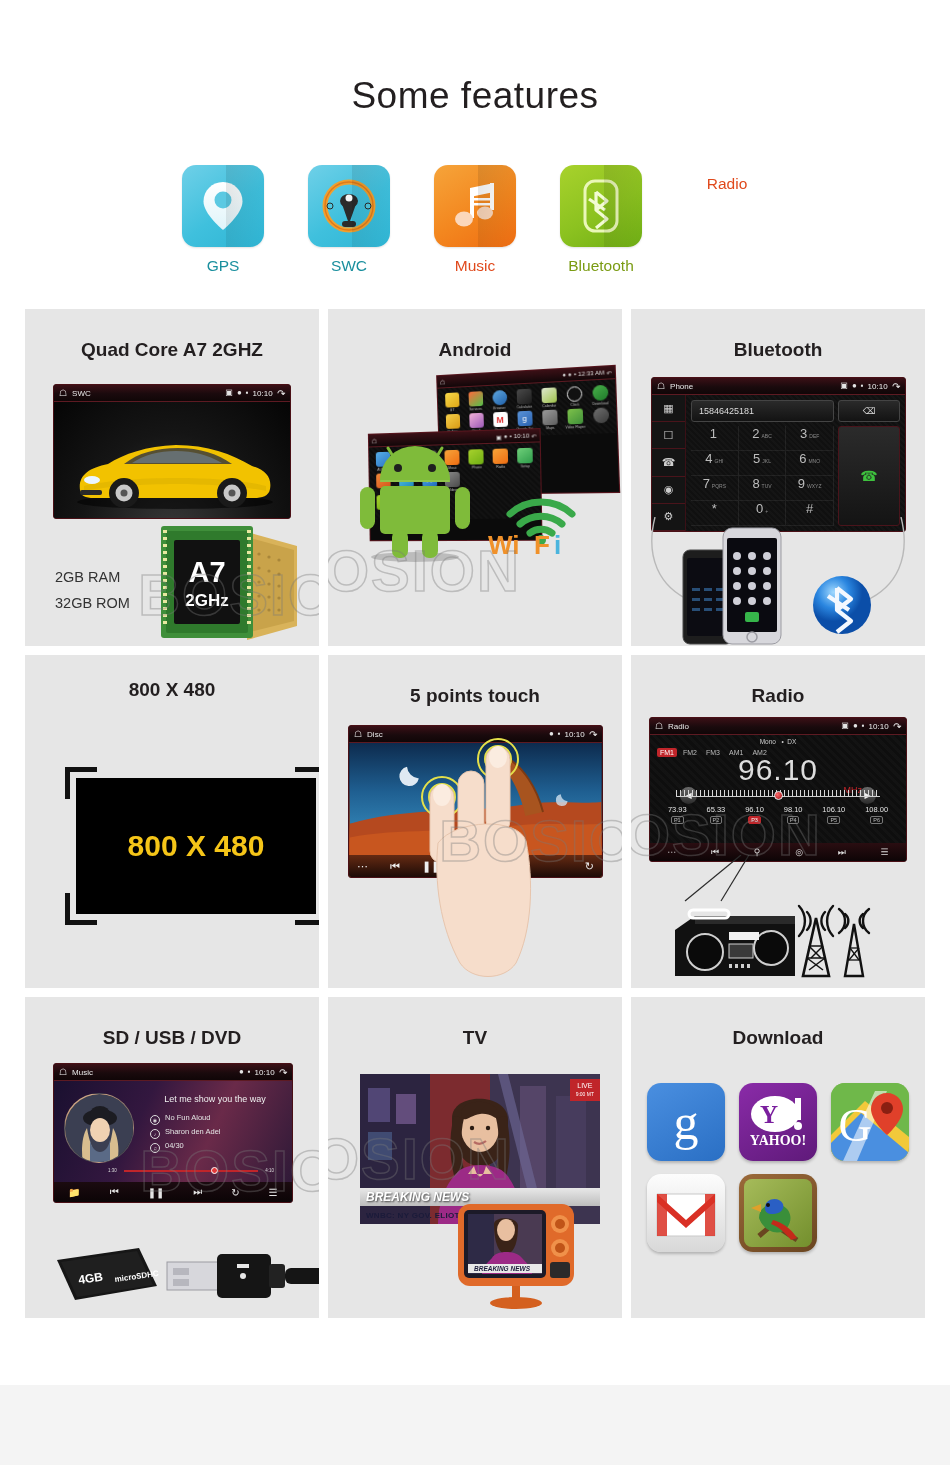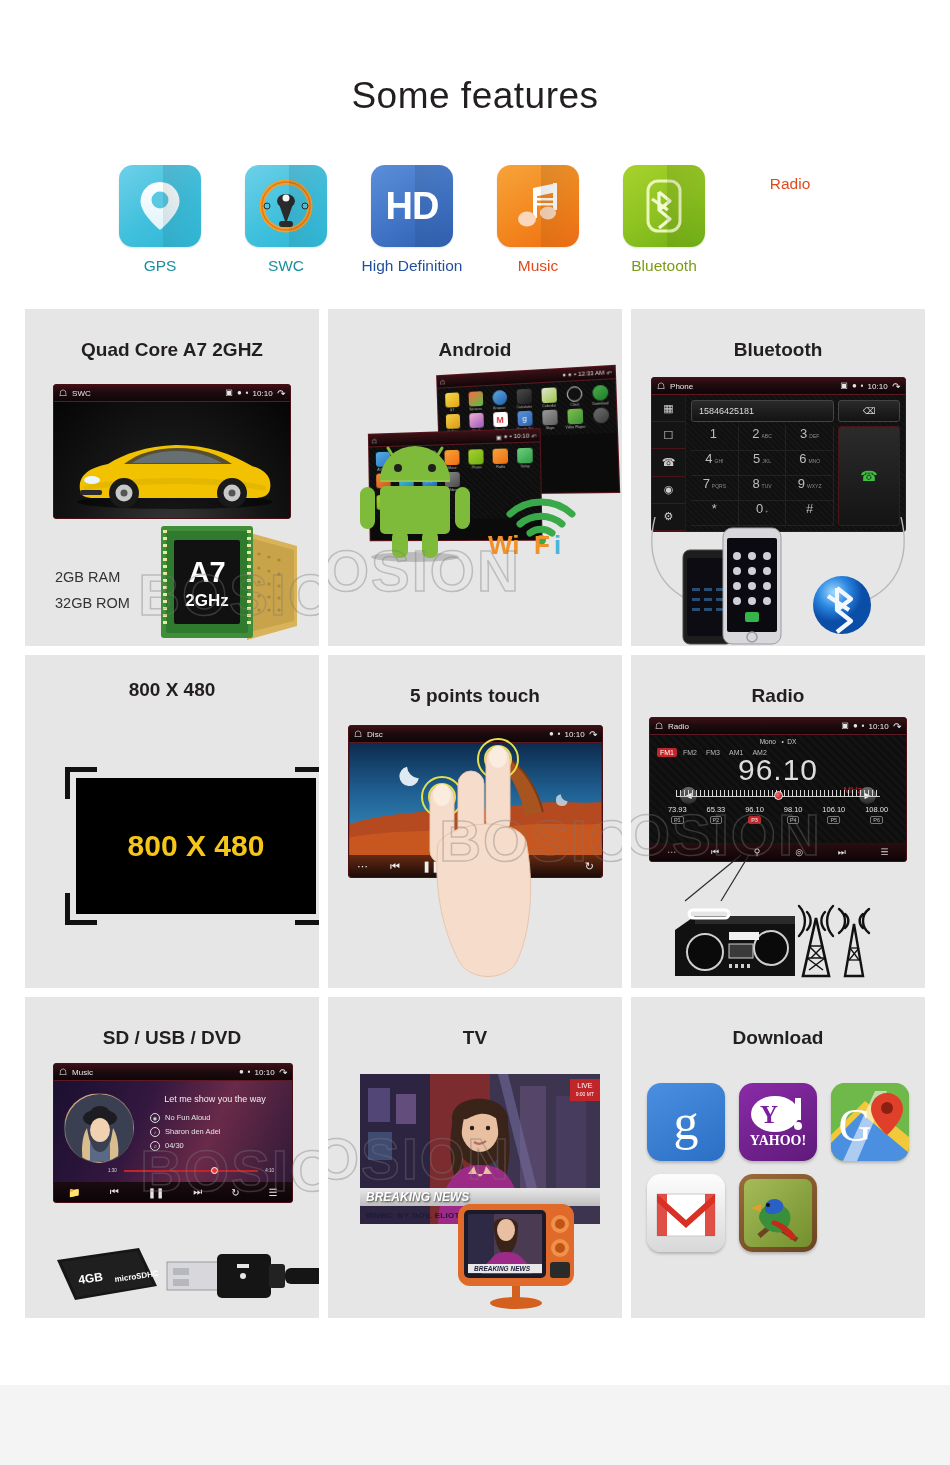--- a/index.html
+++ b/index.html
@@ -277,21 +277,21 @@
   .music-screen { position: absolute; left: 28px; top: 66px; width: 240px; height: 140px; }
   .music-body { height: calc(100% - 17px); position:relative;
      background: linear-gradient(115deg,#1a1030 0%, #33173f 35%, #6a2a49 62%, #2a1836 100%); }
   .album {
     position:absolute; left:10px; top:12px; width:70px; height:70px; border-radius:50%;
     background: radial-gradient(circle at 40% 30%, #e8c9a4 0%, #b98a63 38%, #2b2b33 70%, #14141a 100%);
     border:1px solid rgba(255,255,255,0.2); overflow:hidden;
   }
   .song-title { position:absolute; left:92px; top:13px; right:8px; font-size:9px; color:#f0f0f0; text-align:center; }
   .meta { position:absolute; left:96px; top:30px; font-size:7.5px; color:#e3e3e3; line-height:14px; }
-  .meta .mrow { display:flex; align-items:center; gap:5px; }
+  .meta .mrow { display:flex; align-items:flex-end; gap:5px; }
   .meta .mico { width:10px; height:10px; border-radius:50%; border:1px solid #ddd;
     display:flex; align-items:center; justify-content:center; font-size:5px; color:#ddd; }
   .progress { position:absolute; left:54px; right:18px; bottom:27px; height:8px; }
   .prog-line { position:absolute; left:16px; right:16px; top:3px; height:1.5px; background:#c0252a; }
   .prog-knob { position:absolute; left:62%; top:0px; width:7px; height:7px; border-radius:50%; background:#e23a3a; border:1px solid #fff; }
   .prog-t { position:absolute; font-size:4.5px; color:#ddd; top:1px; }
   .music-ctrl { position:absolute; left:0; right:0; bottom:0; height:20px;
      background: linear-gradient(180deg,#1b0b10,#0b0406);
      display:flex; align-items:center; justify-content:space-around; color:#e4e4e4; font-size:10px; }
   .sdcard { position:absolute; left: 28px; bottom: 14px; width: 108px; height: 58px; }
@@ -359,27 +359,20 @@
           <rect x="21" y="43" width="14" height="6" rx="3" fill="#2b2b2b"></rect>
           <circle cx="9" cy="28" r="3" fill="#4fc8e0" stroke="#2b2b2b" stroke-width="1"></circle>
           <circle cx="47" cy="28" r="3" fill="#4fc8e0" stroke="#2b2b2b" stroke-width="1"></circle>
           <circle cx="28" cy="20" r="3.5" fill="#f5f5f5"></circle>
         </svg>
         <div class="shadow-fold"></div>
       </div>
       <div class="feature-label" style="color:#1a8f9e">SWC</div>
     </div>
 
-    <div class="feature">
-      <div class="feature-tile tile-hd">
-        <span class="hd-text">HD</span>
-        <div class="shadow-fold"></div>
-      </div>
-      <div class="feature-label" style="color:#1f4f9e">High Definition</div>
-    </div>
 
     <div class="feature">
       <div class="feature-tile tile-music">
         <svg width="50" height="52" viewBox="0 0 50 52">
           <path d="M20 8 L44 3 L44 12 L20 17 Z" fill="#fff"></path>
           <rect x="20" y="18" width="24" height="2.5" fill="#fff"></rect>
           <rect x="20" y="23" width="24" height="2.5" fill="#fff"></rect>
           <path d="M20 8 L20 38 L24 38 L24 15 Z" fill="#fff"></path>
           <path d="M40 3 L40 30 L44 30 L44 3 Z" fill="#fff"></path>
           <ellipse cx="14" cy="39" rx="9" ry="7.5" fill="#fbd7bb"></ellipse>

